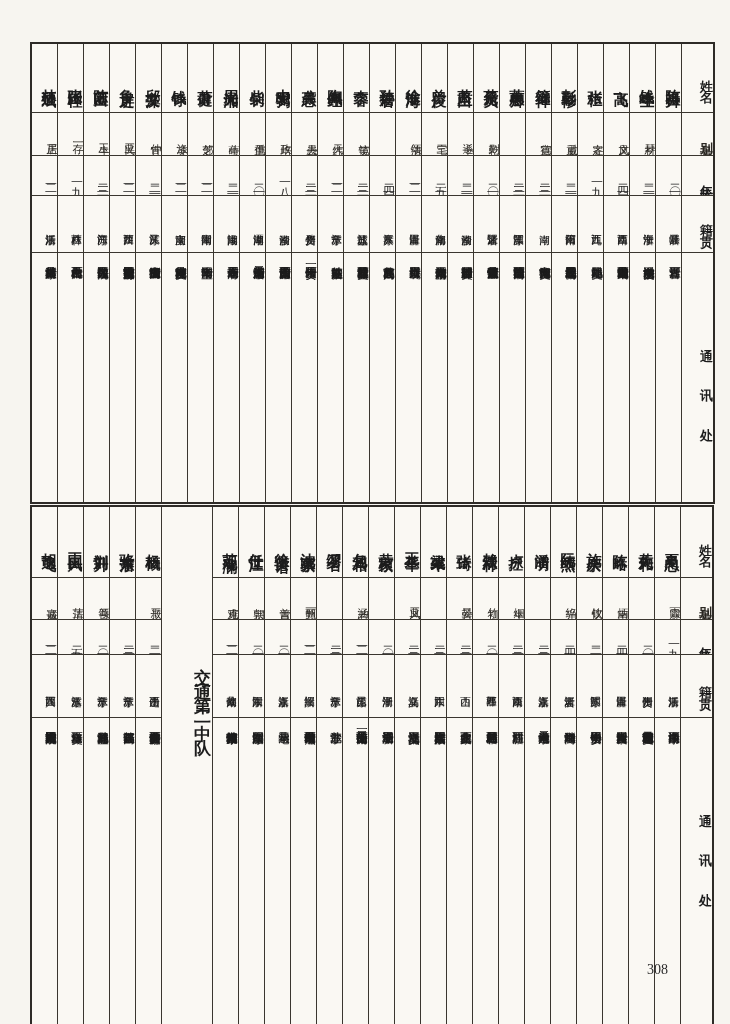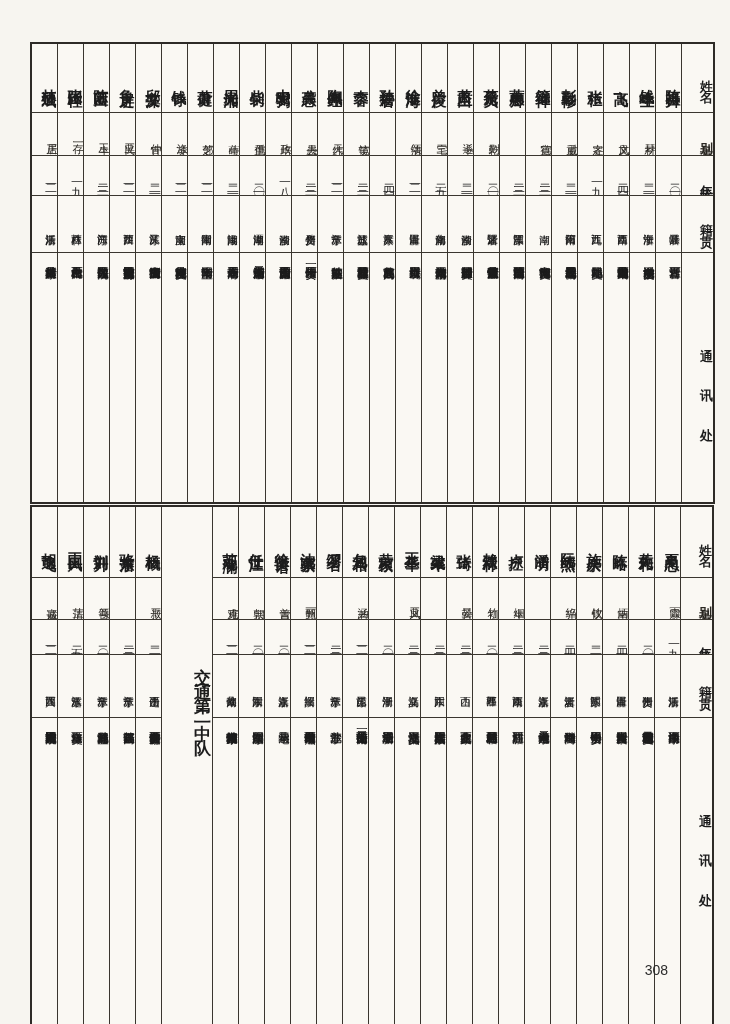--- a/index.html
+++ b/index.html
@@ -69,21 +69,21 @@
 
   .unit-cell{
     height:100%;border-top:none;
     font-size:17px;font-weight:bold;
     padding-top:148px;letter-spacing:14px;
     text-align:left;
   }
   .page-number{
     position:absolute;right:62px;top:962px;
     font-size:14px;color:#2b2b2b;
-    font-family:Liberation Sans, sans-serif;
+    font-family:Liberation Serif, serif;
     margin-left:20px;
   }
 </style>
 </head>
 <body>
 
 <div class="page">
 
   <div class="rtable t1" id="table1">
     <div class="col header-col">

